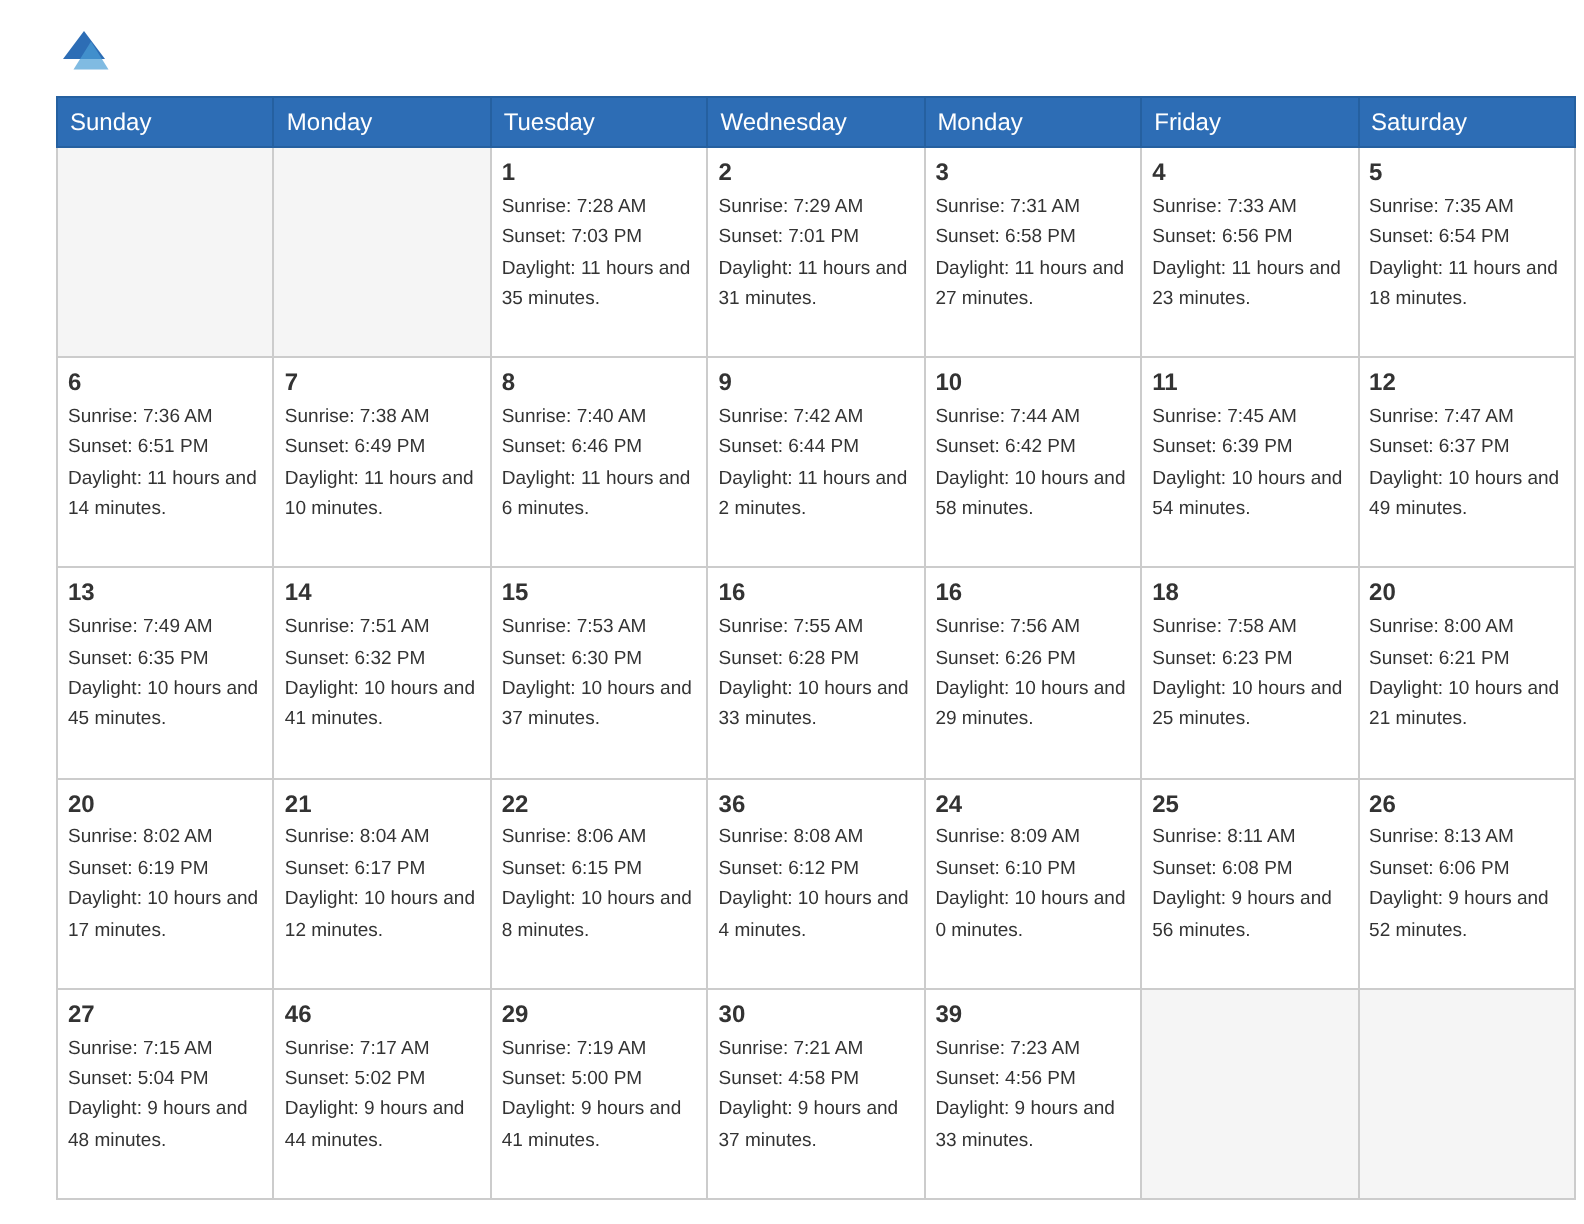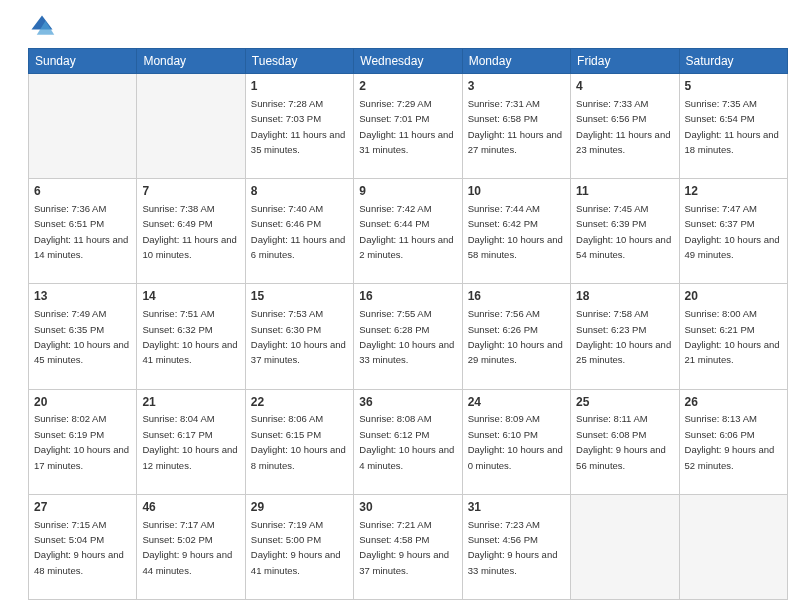--- a/index.html
+++ b/index.html
@@ -265,21 +265,21 @@
       </td>
           <td>
         <span class="day-num">29</span>
         <span class="day-info">Sunrise: 7:19 AM<br>Sunset: 5:00 PM<br>Daylight: 9 hours and 41 minutes.</span>
       </td>
           <td>
         <span class="day-num">30</span>
         <span class="day-info">Sunrise: 7:21 AM<br>Sunset: 4:58 PM<br>Daylight: 9 hours and 37 minutes.</span>
       </td>
           <td>
-        <span class="day-num">31</span>
+        <span class="day-num">39</span>
         <span class="day-info">Sunrise: 7:23 AM<br>Sunset: 4:56 PM<br>Daylight: 9 hours and 33 minutes.</span>
       </td>
           <td class="empty"></td>
           <td class="empty"></td>
         </tr>
       </tbody>
   </table>
 </div>
 
 </body></html>

